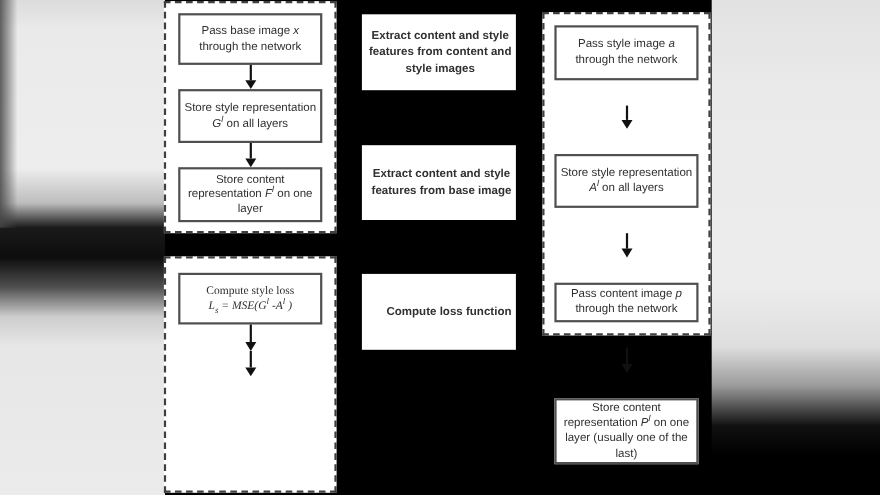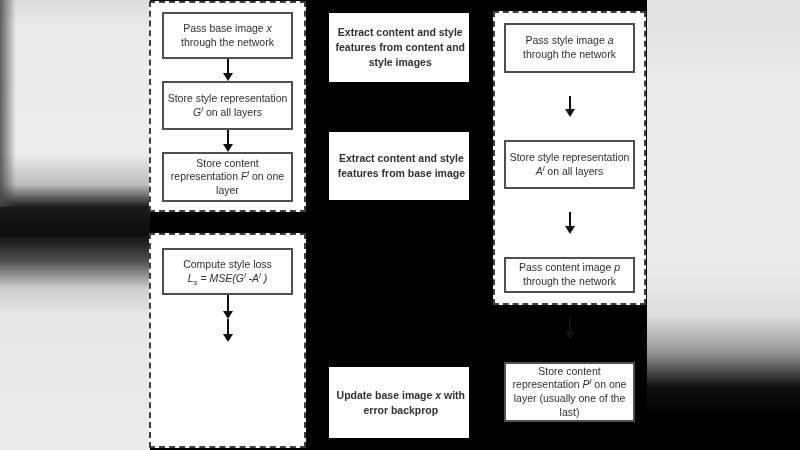--- a/index.html
+++ b/index.html
@@ -28,21 +28,21 @@
       #9a9a9a 78%,#111 86%,#000 92%,#000 100%);
   }
   
   .group{
     position:absolute;background:#fff;
     border:2px dashed var(--dash-border,#3f3f3f);
     box-sizing:border-box;
     display:flex;flex-direction:column;align-items:center;
   }
   #group-base{left:149px;top:1px;width:157px;height:211px;padding-top:9px;}
-  #group-loss{left:149px;top:233px;width:157px;height:215px;padding-top:13px;}
+  #group-loss{left:149px;top:233px;width:157px;height:215px;padding-top:13px;font-family:Liberation Serif, serif;}
   #group-inputs{left:493px;top:11px;width:153px;height:294px;padding-top:10px;gap:23px;}
   
   .fbox{
     box-sizing:border-box;width:131px;flex:0 0 auto;
     background:var(--box-bg,#fff);
     border:2px solid var(--box-border,#4f4f4f);
     display:flex;align-items:center;justify-content:center;
     text-align:center;font-size:10.5px;line-height:1.3;
     padding:1px 2px;
   }
@@ -137,17 +137,17 @@
       <span>Store content<br>representation <i>P<sup>l</sup></i> on one<br>layer (usually one of the<br>last)</span>
     </div>
   </div>
 
   <div class="note" id="note-1">
     <span>Extract content and style<br>features from content and<br>style images</span>
   </div>
   <div class="note" id="note-2">
     <span>Extract content and style<br>features from base image</span>
   </div>
-  <div class="note" id="note-4">
-    <span>Update base image <i>x</i> with<br>error backprop</span>
+  <div class="note" id="note-3">
+    <span>Compute loss function</span>
   </div>
 
 </div>
 
 </body></html>

